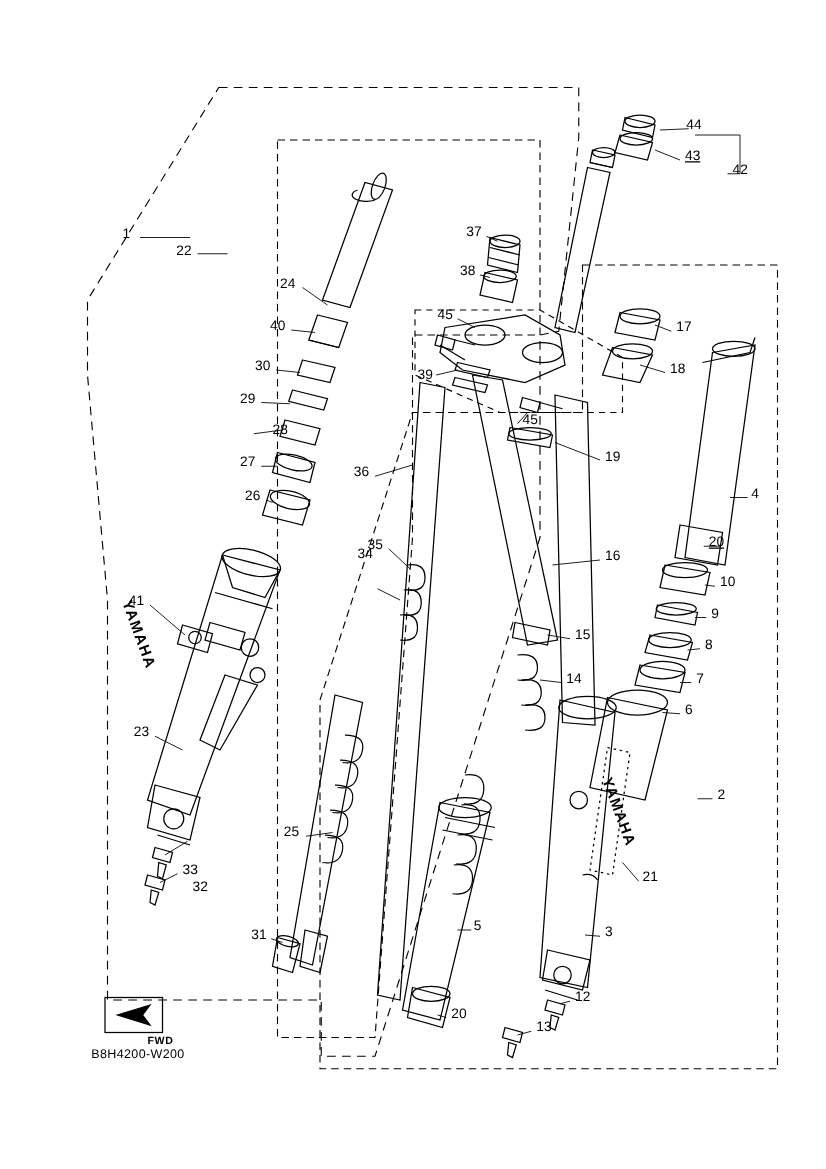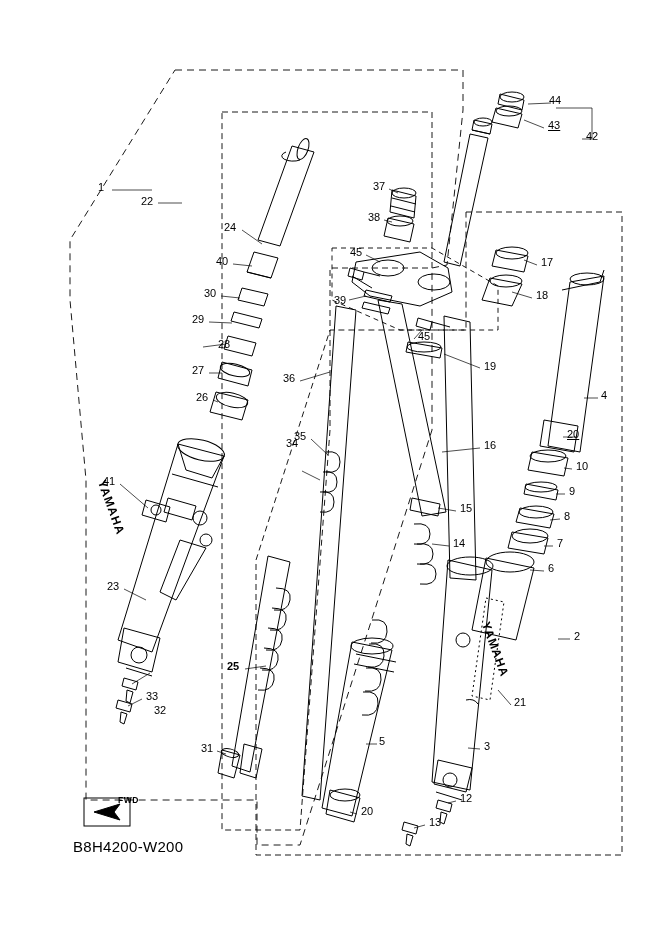--- a/index.html
+++ b/index.html
@@ -30,21 +30,21 @@
   .callout {
     position: absolute;
     font-size: 11px;
     line-height: 11px;
     color: #000;
     white-space: nowrap;
     user-select: none;
   }
   .partcode {
     position: absolute;
-    font-size: 15px;
+    font-size: 10px;
     letter-spacing: 0.3px;
     color: #000;
     white-space: nowrap;
   }
   .fwd-label {
     position: absolute;
     font-size: 8.5px;
     font-weight: bold;
     letter-spacing: 0.5px;
     color: #000;
@@ -316,21 +316,21 @@
   <div class="callout" style="left:216px; top:256px;">40</div>
   <div class="callout" style="left:204px; top:288px;">30</div>
   <div class="callout" style="left:192px; top:314px;">29</div>
   <div class="callout" style="left:174px; top:339px;margin-left:44px;">28</div>
   <div class="callout" style="left:192px; top:365px;">27</div>
   <div class="callout" style="left:196px; top:392px;">26</div>
   <div class="callout" style="left:103px; top:476px;">41</div>
   <div class="callout" style="left:107px; top:581px;">23</div>
   <div class="callout" style="left:154px; top:665px;margin-top:40px;">32</div>
   <div class="callout" style="left:146px; top:691px;">33</div>
-  <div class="callout" style="left:227px; top:661px;font-weight:bold;">25</div>
+  <div class="callout" style="left:227px; top:661px;">25</div>
   <div class="callout" style="left:201px; top:743px;">31</div>
   <div class="callout" style="left:294px; top:431px;">35</div>
   <div class="callout" style="left:286px; top:438px;">34</div>
   <div class="callout" style="left:283px; top:373px;">36</div>
   <div class="callout" style="left:373px; top:181px;">37</div>
   <div class="callout" style="left:368px; top:212px;">38</div>
   <div class="callout" style="left:350px; top:247px;">45</div>
   <div class="callout" style="left:334px; top:295px;">39</div>
   <div class="callout" style="left:418px; top:331px;">45</div>
   <div class="callout" style="left:484px; top:361px;">19</div>
@@ -353,17 +353,17 @@
   <div class="callout" style="left:576px; top:461px;">10</div>
   <div class="callout" style="left:569px; top:486px;">9</div>
   <div class="callout" style="left:564px; top:511px;">8</div>
   <div class="callout" style="left:557px; top:538px;">7</div>
   <div class="callout" style="left:548px; top:563px;">6</div>
   <div class="callout" style="left:574px; top:631px;">2</div>
 
   <div class="brandtext" style="left:108px; top:478px; transform: rotate(70deg); transform-origin: left top;">YAMAHA</div>
   <div class="brandtext" style="left:492px; top:620px; transform: rotate(70deg); transform-origin: left top;">YAMAHA</div>
 
-  <div class="fwd-label" style="left:98px; top:795px;padding-left:20px;">FWD</div>
+  <div class="fwd-label" style="left:98px; top:827px;padding-left:20px;">FWD</div>
 
   <div class="partcode" style="left:73px; top:838px;">B8H4200-W200</div>
 
 </div>
 
 </body></html>

